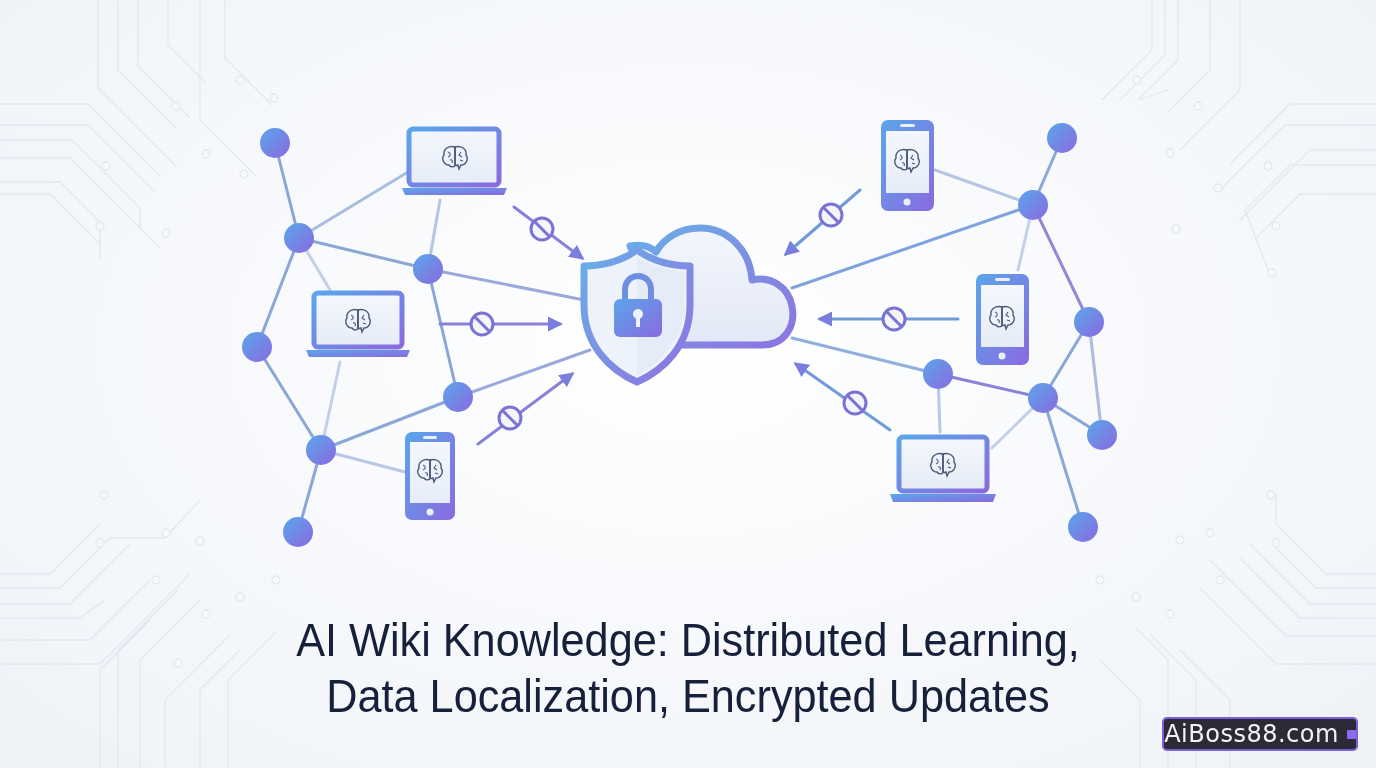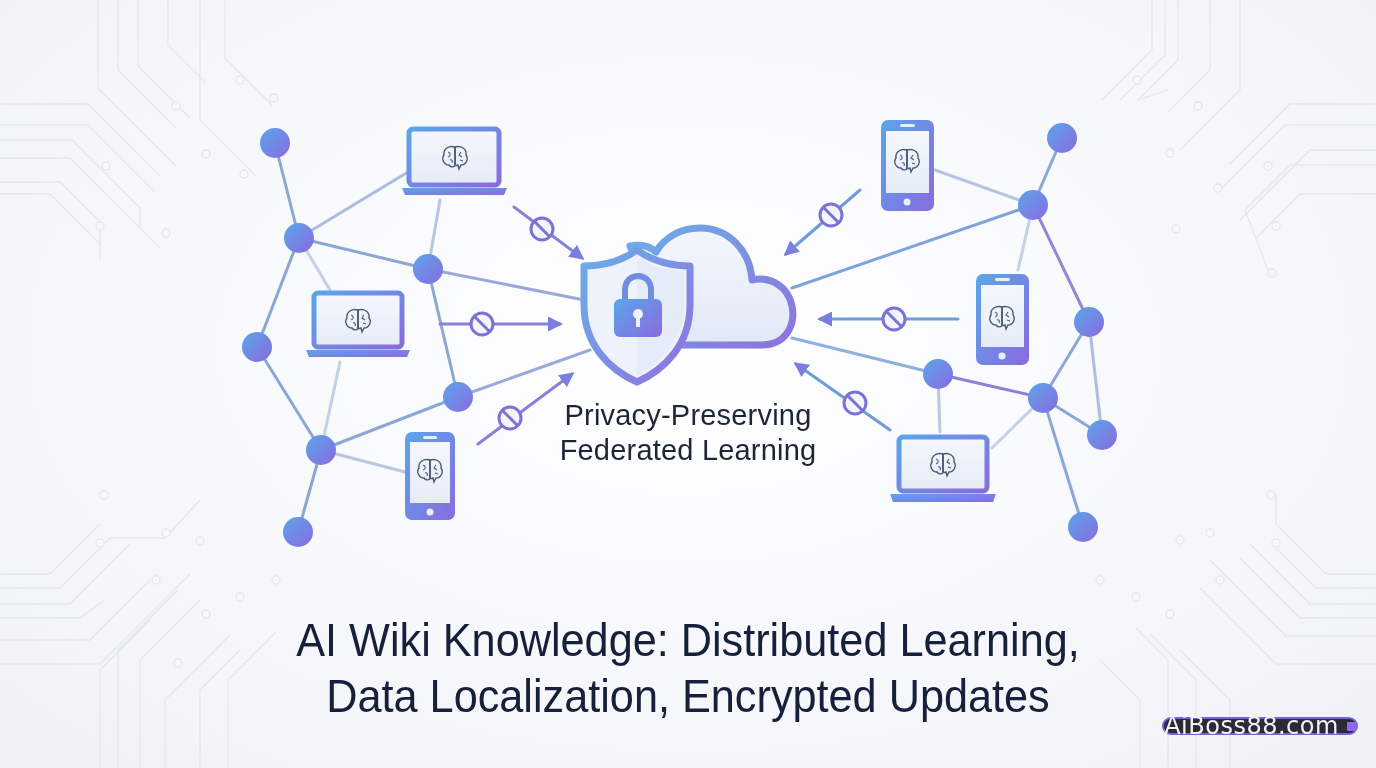--- a/index.html
+++ b/index.html
@@ -15,22 +15,22 @@
       text-align: center; color: #1d2638; font-size: 29px; line-height: 35px;
       letter-spacing: 0.2px;
     }
     .main-title {
       position: absolute; left: 150px; top: 612px; width: 1076px;
       text-align: center; color: #17203a; font-size: 46px; line-height: 56px;
       font-family: "Liberation Sans", sans-serif;
       transform: scaleX(0.94); transform-origin: center;
     }
     .watermark {
-      position: absolute; left: 1162px; top: 717px; width: 196px; height: 18px;
-      background: #2d2a38; border: 2px solid #7b5fd6; border-radius: 14px;
+      position: absolute; left: 1162px; top: 717px; width: 196px; height: 34px;
+      background: #2d2a38; border: 2px solid #7b5fd6; border-radius: 5px;
       box-sizing: border-box; display: flex; align-items: center; justify-content: center;
       gap: 8px; color: #f2f2f2; font-size: 24px; font-family: "DejaVu Sans", sans-serif;
       letter-spacing: 0.5px;
     }
     .watermark .wm-dot { width: 9px; height: 9px; background: #8b6cf0; border-radius: 1px; }
   </style>
 </head>
 <body>
 
 <div class="stage">
@@ -238,24 +238,20 @@
       <circle cx="1002" cy="356" r="3.5" fill="#eaf0fa"></circle>
       <use href="#brain" x="1002" y="317"></use>
     </g>
     <g>
       <rect x="899" y="437" width="88" height="54" rx="4" fill="url(#screen)" stroke="url(#g)" stroke-width="5"></rect>
       <path d="M890,494 L996,494 L993,502 L893,502 Z" fill="url(#g)"></path>
       <use href="#brain" x="943" y="464"></use>
     </g>
   </svg>
 
-  <div class="center-label">
-    <div>Privacy-Preserving</div>
-    <div>Federated Learning</div>
-  </div>
 
   <div class="main-title">
     <div>AI Wiki Knowledge: Distributed Learning,</div>
     <div>Data Localization, Encrypted Updates</div>
   </div>
 
   <div class="watermark">
     <span>AiBoss88.com</span>
     <span class="wm-dot"></span>
   </div>

